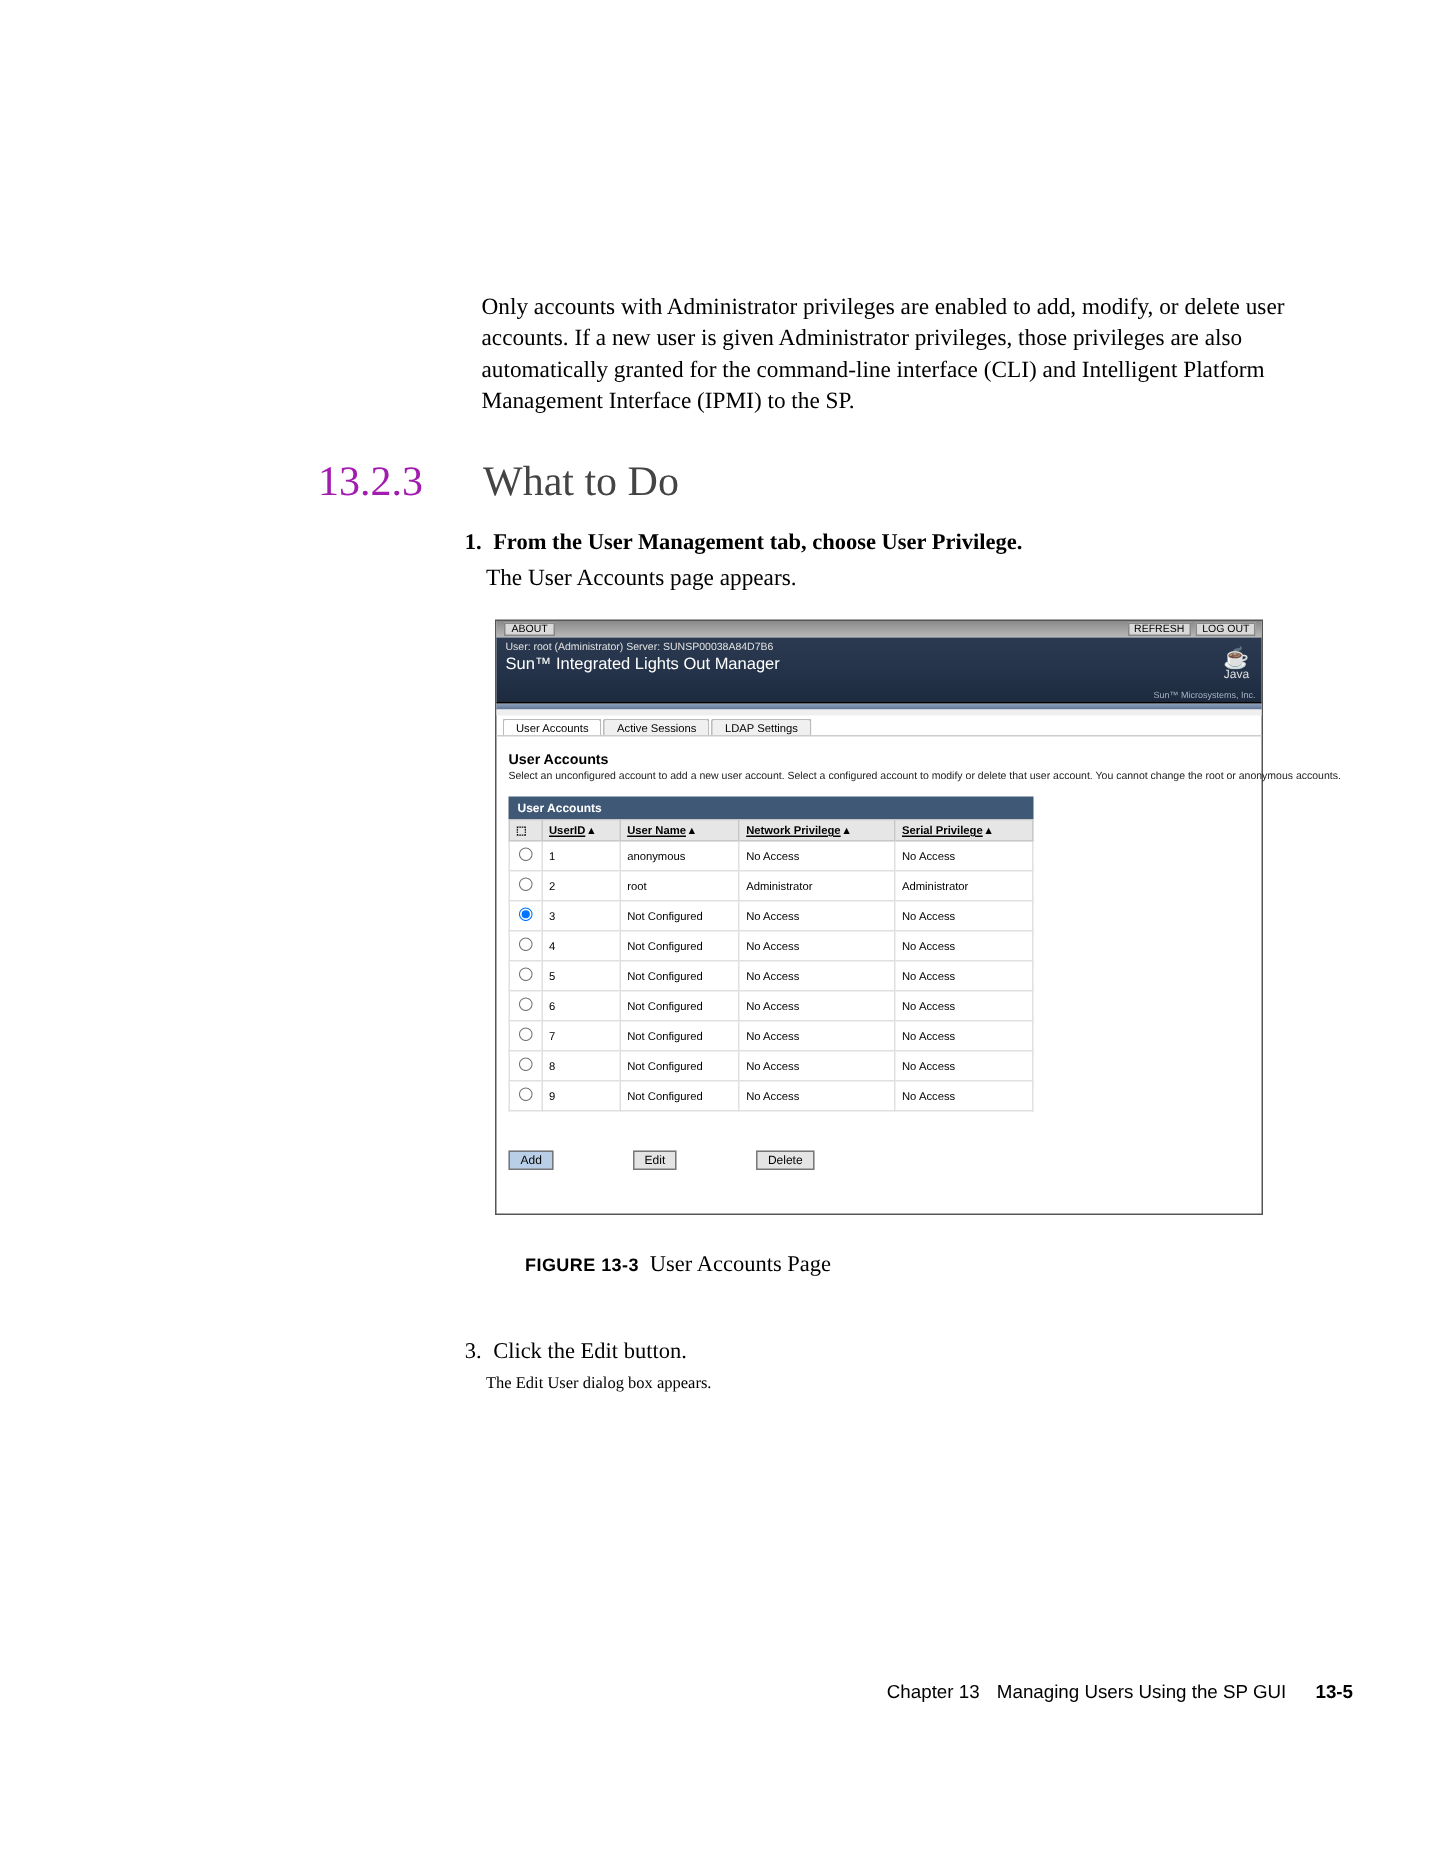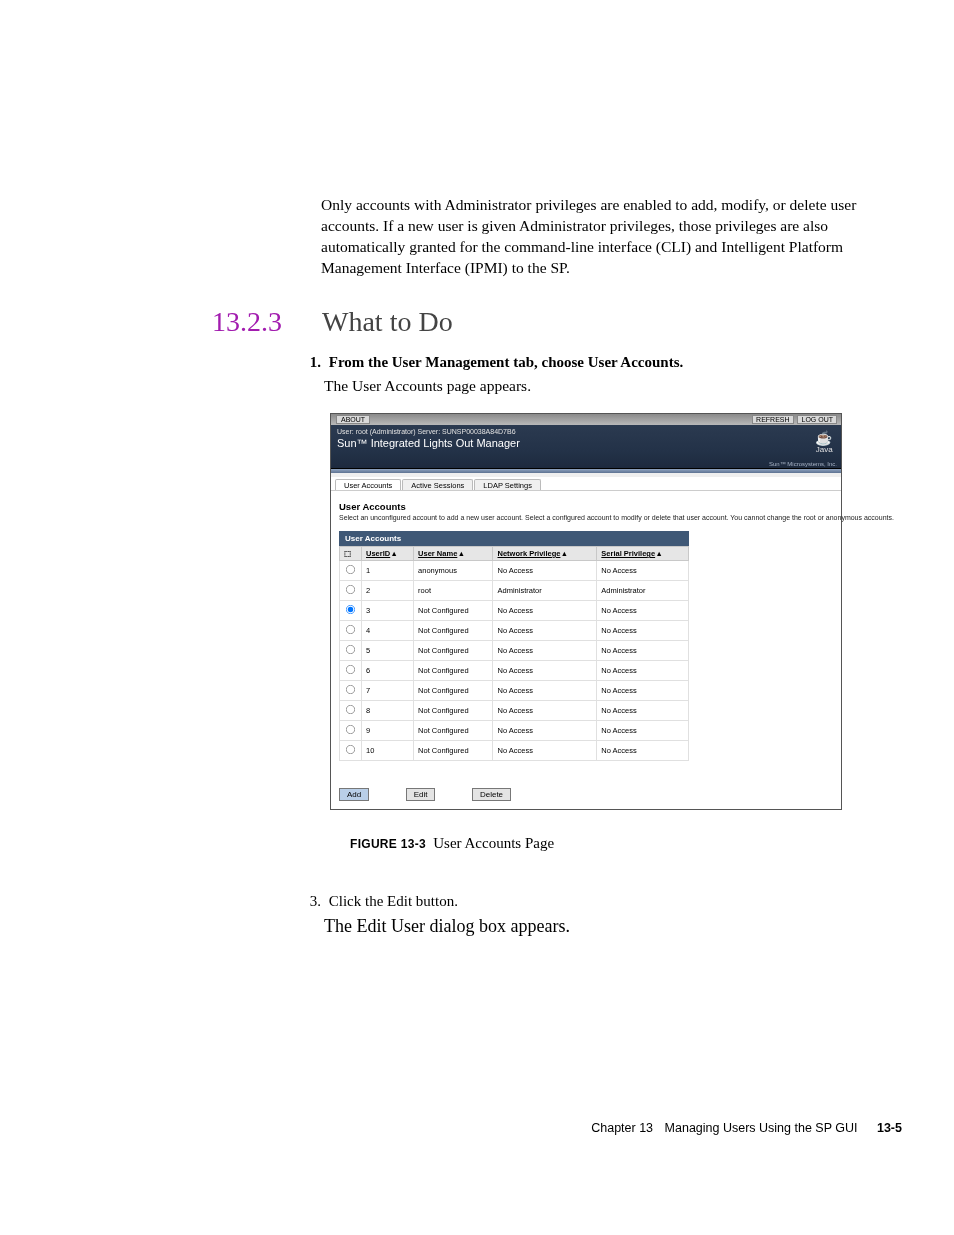--- a/index.html
+++ b/index.html
@@ -34,45 +34,45 @@
   .sect-head{font-size:9.5px;font-weight:bold;margin:4px 0 2px}
   .sect-desc{font-size:7px;color:#222;margin-bottom:10px;white-space:nowrap}
   .tbl-wrap{width:350px}
   .tbl-title{background:#3f5876;color:#fff;font-size:8px;font-weight:bold;padding:3px 6px}
   .tbl{width:100%;border-collapse:collapse;font-size:7.5px}
   .tbl th{background:#e6e6e6;text-align:left;font-weight:bold;padding:2px 4px;border:1px solid #c8c8c8}
   .tbl td{padding:2px 4px;border:1px solid #e0e0e0;background:#fff}
   .tbl td.sel{text-align:center;width:18px}
   .sort-icon{text-decoration:underline;color:#000}
   .btn-row{margin-top:22px}
-  .btn-row button{font-size:8px;padding:1px 7px;border:1px solid #777;background:#e4e4e4;margin-right:32px}
+  .btn-row button{font-size:8px;padding:1px 7px;border:1px solid #777;background:#e4e4e4;margin-right:48px}
   .btn-row button.primary{background:#b9cfe8}
   .fig-caption{position:absolute;left:298px;top:835px;font-size:13px;font-family:Arial,Helvetica,sans-serif}
   .fig-caption b{font-weight:bold;font-family:Arial,Helvetica,sans-serif;font-size:12px;letter-spacing:.3px}
   .fig-caption .ftxt{font-family:"Times New Roman",serif;font-size:15px}
   .step-2{position:absolute;left:253px;top:865px;font-size:15px;font-weight:bold}
   .step-3{position:absolute;left:253px;top:893px;font-size:15px;font-weight:normal}
-  .step-3-body{position:absolute;left:272px;top:916px;font-size:18px}
+  .step-3-body{position:absolute;left:272px;top:916px;font-size:11px}
   .footer{position:absolute;left:0;bottom:100px;width:100%;text-align:right;padding-right:108px;font-family:Arial,Helvetica,sans-serif;font-size:12.5px}
   .footer .chap{display:inline}
   .footer .title{display:inline;margin-left:8px;margin-right:16px}
   .footer .pnum{display:inline;font-weight:bold}
   input[type=radio]{margin:0;transform:scale(.7)}
 </style>
 </head>
 <body>
 
 <div class="page">
   <div class="intro-para">Only accounts with Administrator privileges are enabled to add, modify, or delete user accounts. If a new user is given Administrator privileges, those privileges are also automatically granted for the command-line interface (CLI) and Intelligent Platform Management Interface (IPMI) to the SP.</div>
   <div class="section-number">13.2.3</div>
   <div class="section-title">What to Do</div>
 
   <div class="step-1">
     <span class="step-1-num">1.</span>
-    <span>From the User Management tab, choose User Accounts.</span>
+    <span>From the User Management tab, choose User Privilege.</span>
   </div>
   <div class="step-1-body">The User Accounts page appears.</div>
 
   <div class="shot">
     <div class="shot-top">
       <span class="about-btn">ABOUT</span>
       <span class="top-right">
         <span>REFRESH</span>
         <span>LOG OUT</span>
       </span>
@@ -165,27 +165,20 @@
                 <td>No Access</td>
                 <td>No Access</td>
               </tr>
               <tr>
                 <td class="sel"><input type="radio" name="ua" style=""></td>
                 <td>9</td>
                 <td>Not Configured</td>
                 <td>No Access</td>
                 <td>No Access</td>
               </tr>
-              <tr>
-                <td class="sel"><input type="radio" name="ua" style=""></td>
-                <td>10</td>
-                <td>Not Configured</td>
-                <td>No Access</td>
-                <td>No Access</td>
-              </tr>
             </tbody>
         </table>
       </div>
       <div class="btn-row">
         <button class="primary">Add</button>
         <button>Edit</button>
         <button>Delete</button>
       </div>
     </div>
   </div>

